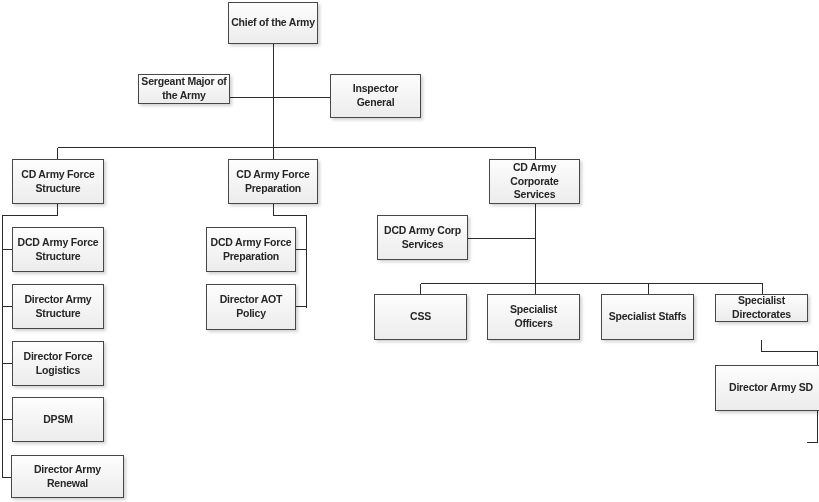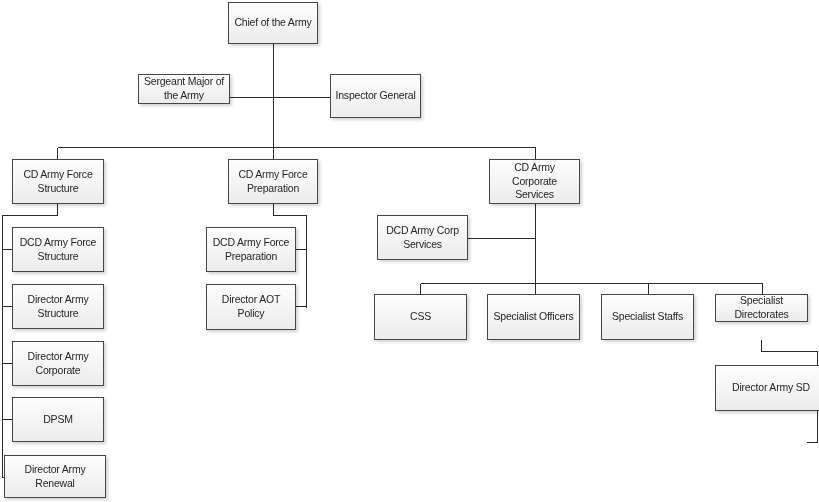--- a/index.html
+++ b/index.html
@@ -35,20 +35,21 @@
     box-shadow: 2px 2px 3px rgba(0,0,0,0.18);
     display: flex;
     align-items: center;
     justify-content: center;
     text-align: center;
     color: var(--text, #262626);
     font-size: 10.5px;
     letter-spacing: -0.2px;
     line-height: 1.3;
     padding: 1px 2px;
+    font-weight: bold;
   }
 </style>
 </head>
 <body>
 
 <div id="canvas">
 
   <svg id="connectors" width="819" height="502" viewBox="0 0 819 502" shape-rendering="crispEdges">
     <path d="M273.5 44 V159"></path>
     <path d="M217 97.5 H330"></path>
@@ -93,26 +94,26 @@
   <div class="node" style="left:489px;top:159px;width:91px;height:45px">
     <span>CD Army Corporate Services</span>
   </div>
   <div class="node" style="left:12px;top:227px;width:92px;height:45px">
     <span>DCD Army Force Structure</span>
   </div>
   <div class="node" style="left:12px;top:284px;width:92px;height:45px">
     <span>Director Army Structure</span>
   </div>
   <div class="node" style="left:12px;top:341px;width:92px;height:45px">
-    <span>Director Army Corporate</span>
+    <span>Director Force Logistics</span>
   </div>
   <div class="node" style="left:12px;top:397px;width:92px;height:45px">
     <span>DPSM</span>
   </div>
-  <div class="node" style="left:4px;top:455px;width:102px;height:43px">
+  <div class="node" style="left:11px;top:455px;width:113px;height:43px">
     <span>Director Army Renewal</span>
   </div>
   <div class="node" style="left:206px;top:227px;width:90px;height:45px">
     <span>DCD Army Force Preparation</span>
   </div>
   <div class="node" style="left:206px;top:284px;width:90px;height:46px">
     <span>Director AOT Policy</span>
   </div>
   <div class="node" style="left:377px;top:215px;width:91px;height:45px">
     <span>DCD Army Corp Services</span>

